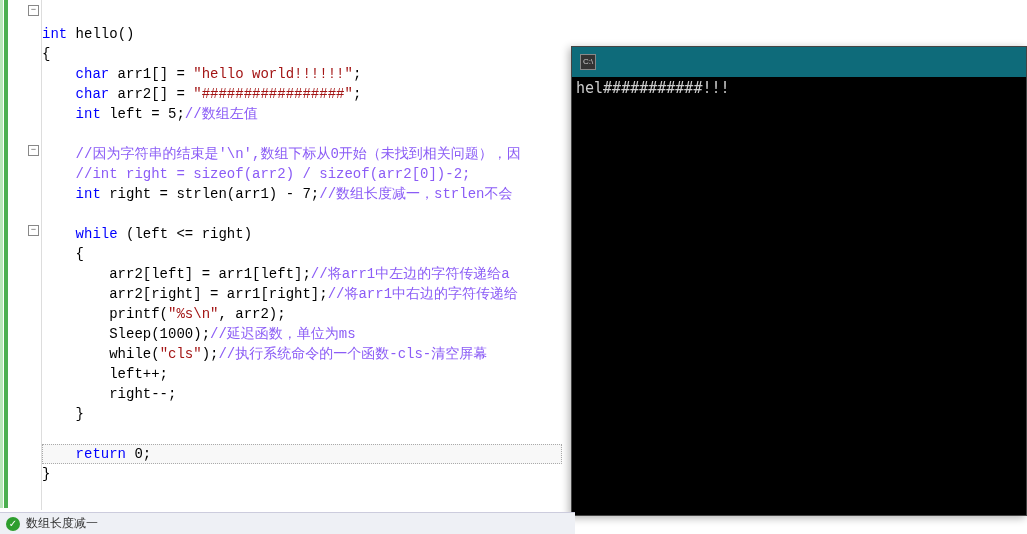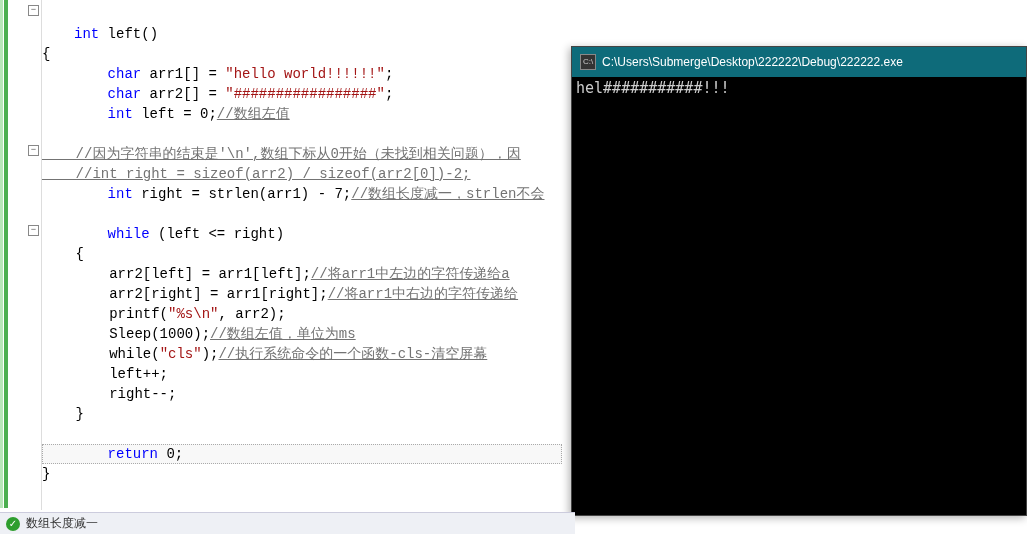--- a/index.html
+++ b/index.html
@@ -59,23 +59,23 @@
   cursor: pointer;
 }
 .code {
   position: absolute;
   left: 42px;
   top: 4px;
   white-space: pre;
   line-height: 20px;
   color: #000;
 }
-.kw { color: #0000ff; margin-left: 32px; }
+.kw { color: #0000ff; }
 .str { color: #a31515; }
-.cmt { color: #737373; text-decoration: underline; }
+.cmt { color: #8b5cf6; }
 .current-line {
   position: absolute;
   left: 42px;
   width: 520px;
   height: 20px;
   border: 1px dotted #aaa;
   background: #f8f8f8;
   z-index: 0;
 }
 .console {
@@ -151,50 +151,49 @@
 <div class="editor">
   <div class="gutter">
     <div class="greenbar2"></div>
     <div class="greenbar"></div>
     <div class="fold" style="top:5px">−</div>
     <div class="fold" style="top:145px">−</div>
     <div class="fold" style="top:225px">−</div>
   </div>
   <div class="current-line" style="top:444px"></div>
   <div class="code">
-<span class="kw">int</span><span> left()</span>
+<span class="kw">int</span><span> hello()</span>
 <span>{</span>
 <span class="kw">    char</span><span> arr1[] = </span><span class="str">"hello world!!!!!!"</span><span>;</span>
 <span class="kw">    char</span><span> arr2[] = </span><span class="str">"#################"</span><span>;</span>
-<span class="kw">    int</span><span> left = 0;</span><span class="cmt">//数组左值</span>
+<span class="kw">    int</span><span> left = 5;</span><span class="cmt">//数组左值</span>
 <span></span>
 <span class="cmt">    //因为字符串的结束是'\n',数组下标从0开始（未找到相关问题），因</span>
 <span class="cmt">    //int right = sizeof(arr2) / sizeof(arr2[0])-2;</span>
 <span class="kw">    int</span><span> right = strlen(arr1) - 7;</span><span class="cmt">//数组长度减一，strlen不会</span>
 <span></span>
 <span class="kw">    while</span><span> (left &lt;= right)</span>
 <span>    {</span>
 <span>        arr2[left] = arr1[left];</span><span class="cmt">//将arr1中左边的字符传递给a</span>
 <span>        arr2[right] = arr1[right];</span><span class="cmt">//将arr1中右边的字符传递给</span>
 <span>        printf(</span><span class="str">"%s\n"</span><span>, arr2);</span>
-<span>        Sleep(1000);</span><span class="cmt">//数组左值，单位为ms</span>
+<span>        Sleep(1000);</span><span class="cmt">//延迟函数，单位为ms</span>
 <span>        while(</span><span class="str">"cls"</span><span>);</span><span class="cmt">//执行系统命令的一个函数-cls-清空屏幕</span>
 <span>        left++;</span>
 <span>        right--;</span>
 <span>    }</span>
 <span></span>
 <span class="kw">    return</span><span> 0;</span>
 <span>}</span>
 </div>
 </div>
 
 <div class="console">
   <div class="titlebar">
     <div class="titleicon">C:\</div>
-    <span>C:\Users\Submerge\Desktop\222222\Debug\222222.exe</span>
   </div>
   <div class="console-body">hel###########!!!</div>
 </div>
 
 <div class="statusbar">
   <div class="checkicon">✓</div>
   <span>数组长度减一</span>
 </div>
 
 </body></html>

